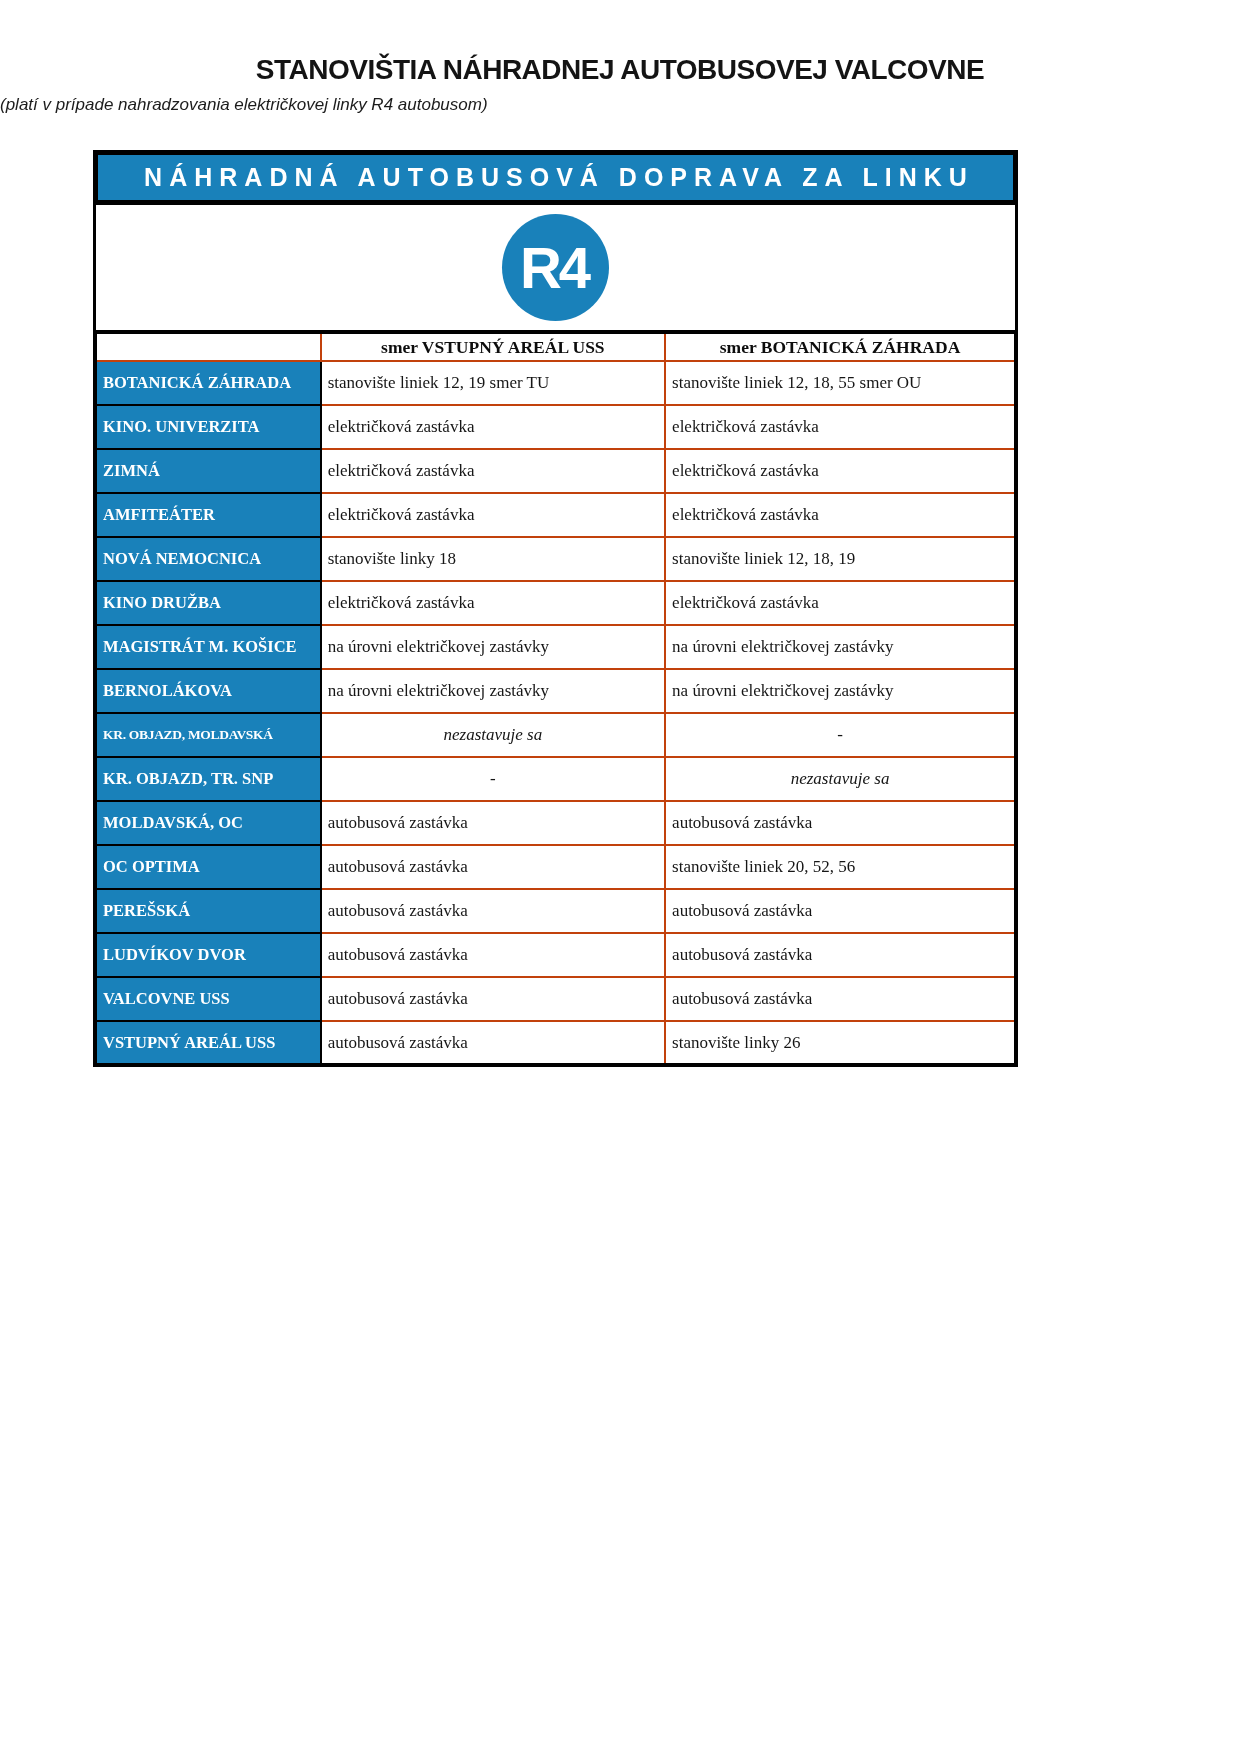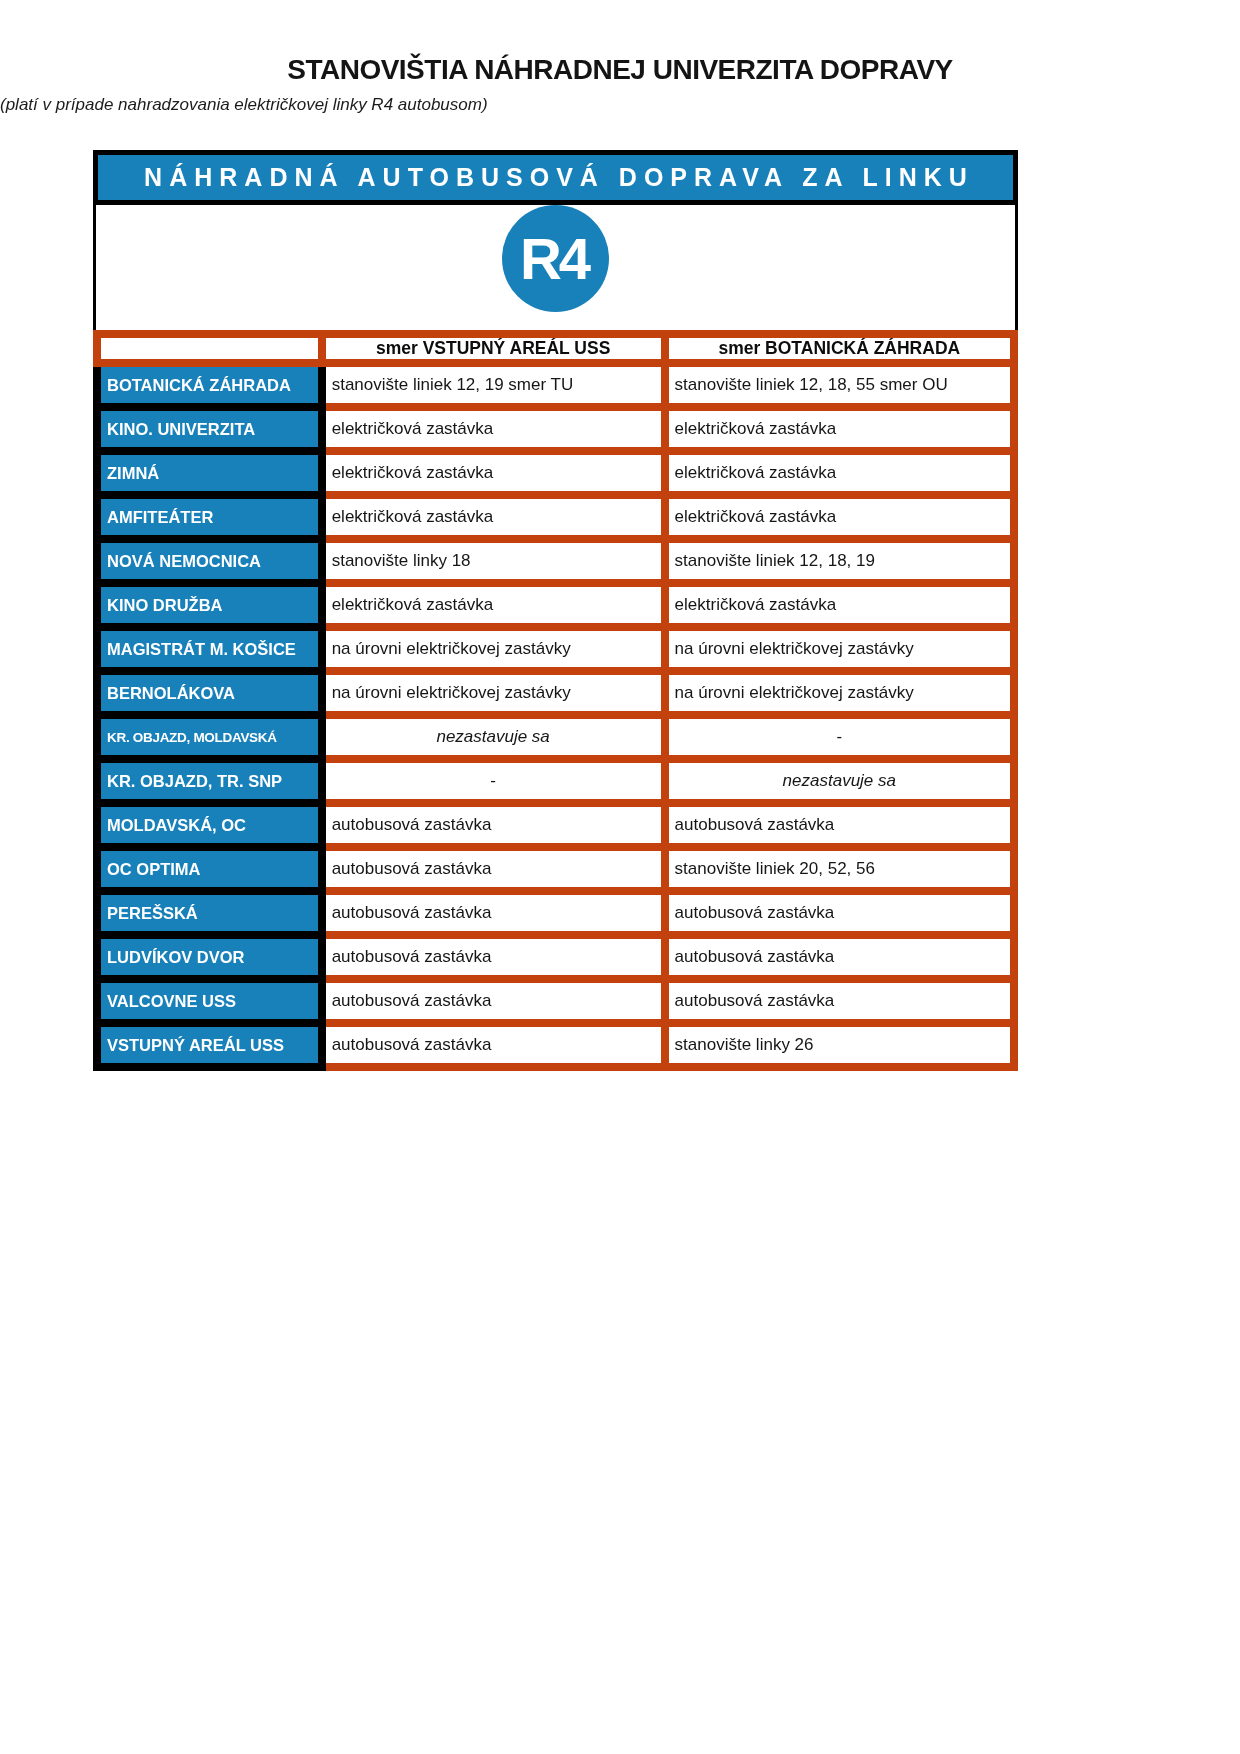--- a/index.html
+++ b/index.html
@@ -40,21 +40,21 @@
     letter-spacing: 7px;
     white-space: nowrap;
     text-indent: 7px; 
   }
 
   .logo-section {
     border-left: 3px solid #000;
     border-right: 3px solid #000;
     height: 125px;
     background: #fff;
-    display: flex; justify-content: center;
+    display: flex; align-items: center; justify-content: center;
   }
   .r4-circle {
     width: 107px; height: 107px;
     border-radius: 50%;
     background: var(--blue);
     color: #fff;
     display: flex; align-items: center; justify-content: center;
     font-weight: 700;
     font-size: 58px;
     letter-spacing: -3px;
@@ -66,24 +66,25 @@
     border-collapse: collapse;
     table-layout: fixed;
     border: 4px solid #000;
     background: #fff;
   }
   col.c-station { width: 24.5%; }
   col.c-dir1    { width: 37.4%; }
   col.c-dir2    { width: 38.1%; }
 
   table.stops th, table.stops td {
-    border: 8px solid #c2410c;
+    border: 2px solid #c2410c;
     padding: 0 6px;
     white-space: nowrap;
     overflow: hidden;
+    font-family: Liberation Serif, serif;
   }
   thead th {
     height: 29px;
     font-size: 17.5px;
     font-weight: 700;
     text-align: center;
     color: #0d0d0d;
     background: #fff;
   }
   tbody th.station {
@@ -105,21 +106,21 @@
     border-radius: 7px;
   }
   tbody td.center { text-align: center; }
   tbody td.italic { font-style: italic; }
 </style>
 </head>
 <body>
 
 <div class="page">
 
-  <h1 class="title">STANOVIŠTIA NÁHRADNEJ UNIVERZITA DOPRAVY</h1>
+  <h1 class="title">STANOVIŠTIA NÁHRADNEJ AUTOBUSOVEJ VALCOVNE</h1>
   <p class="subtitle">(platí v prípade nahradzovania električkovej linky R4 autobusom)</p>
 
   <div class="frame">
 
     <div class="banner">
       <span>NÁHRADNÁ AUTOBUSOVÁ DOPRAVA ZA LINKU</span>
     </div>
 
     <div class="logo-section">
       <div class="r4-circle">

